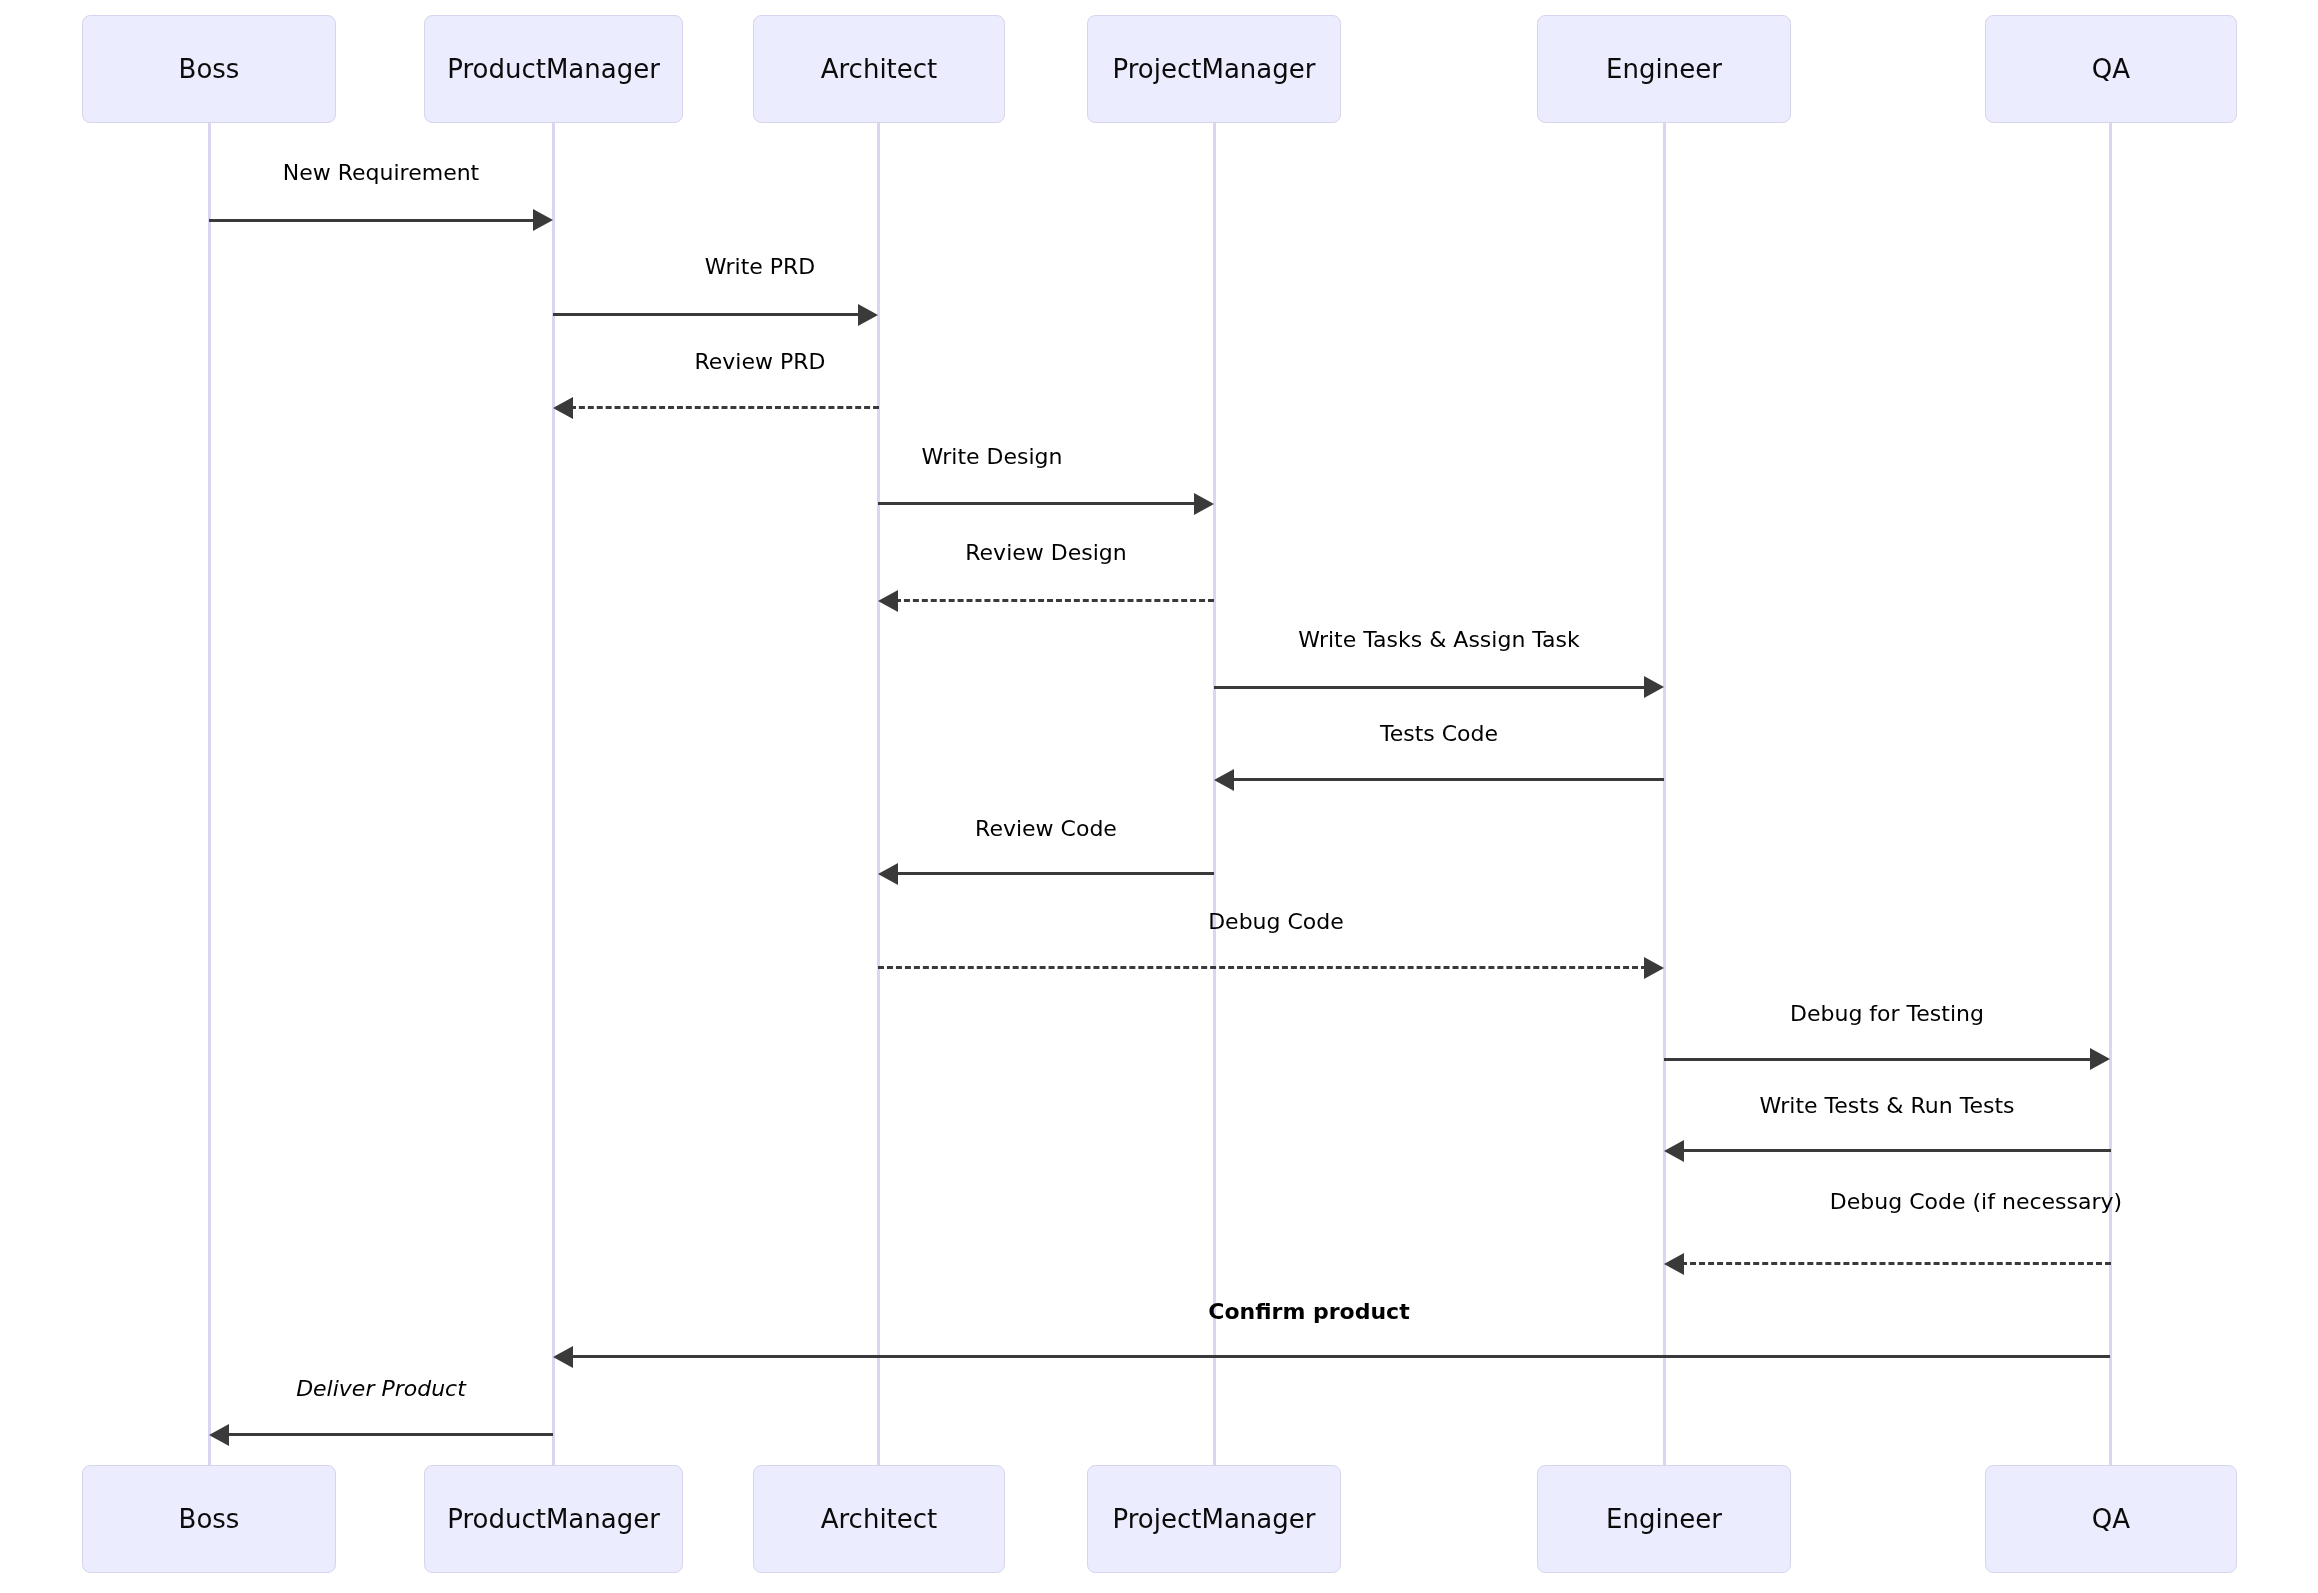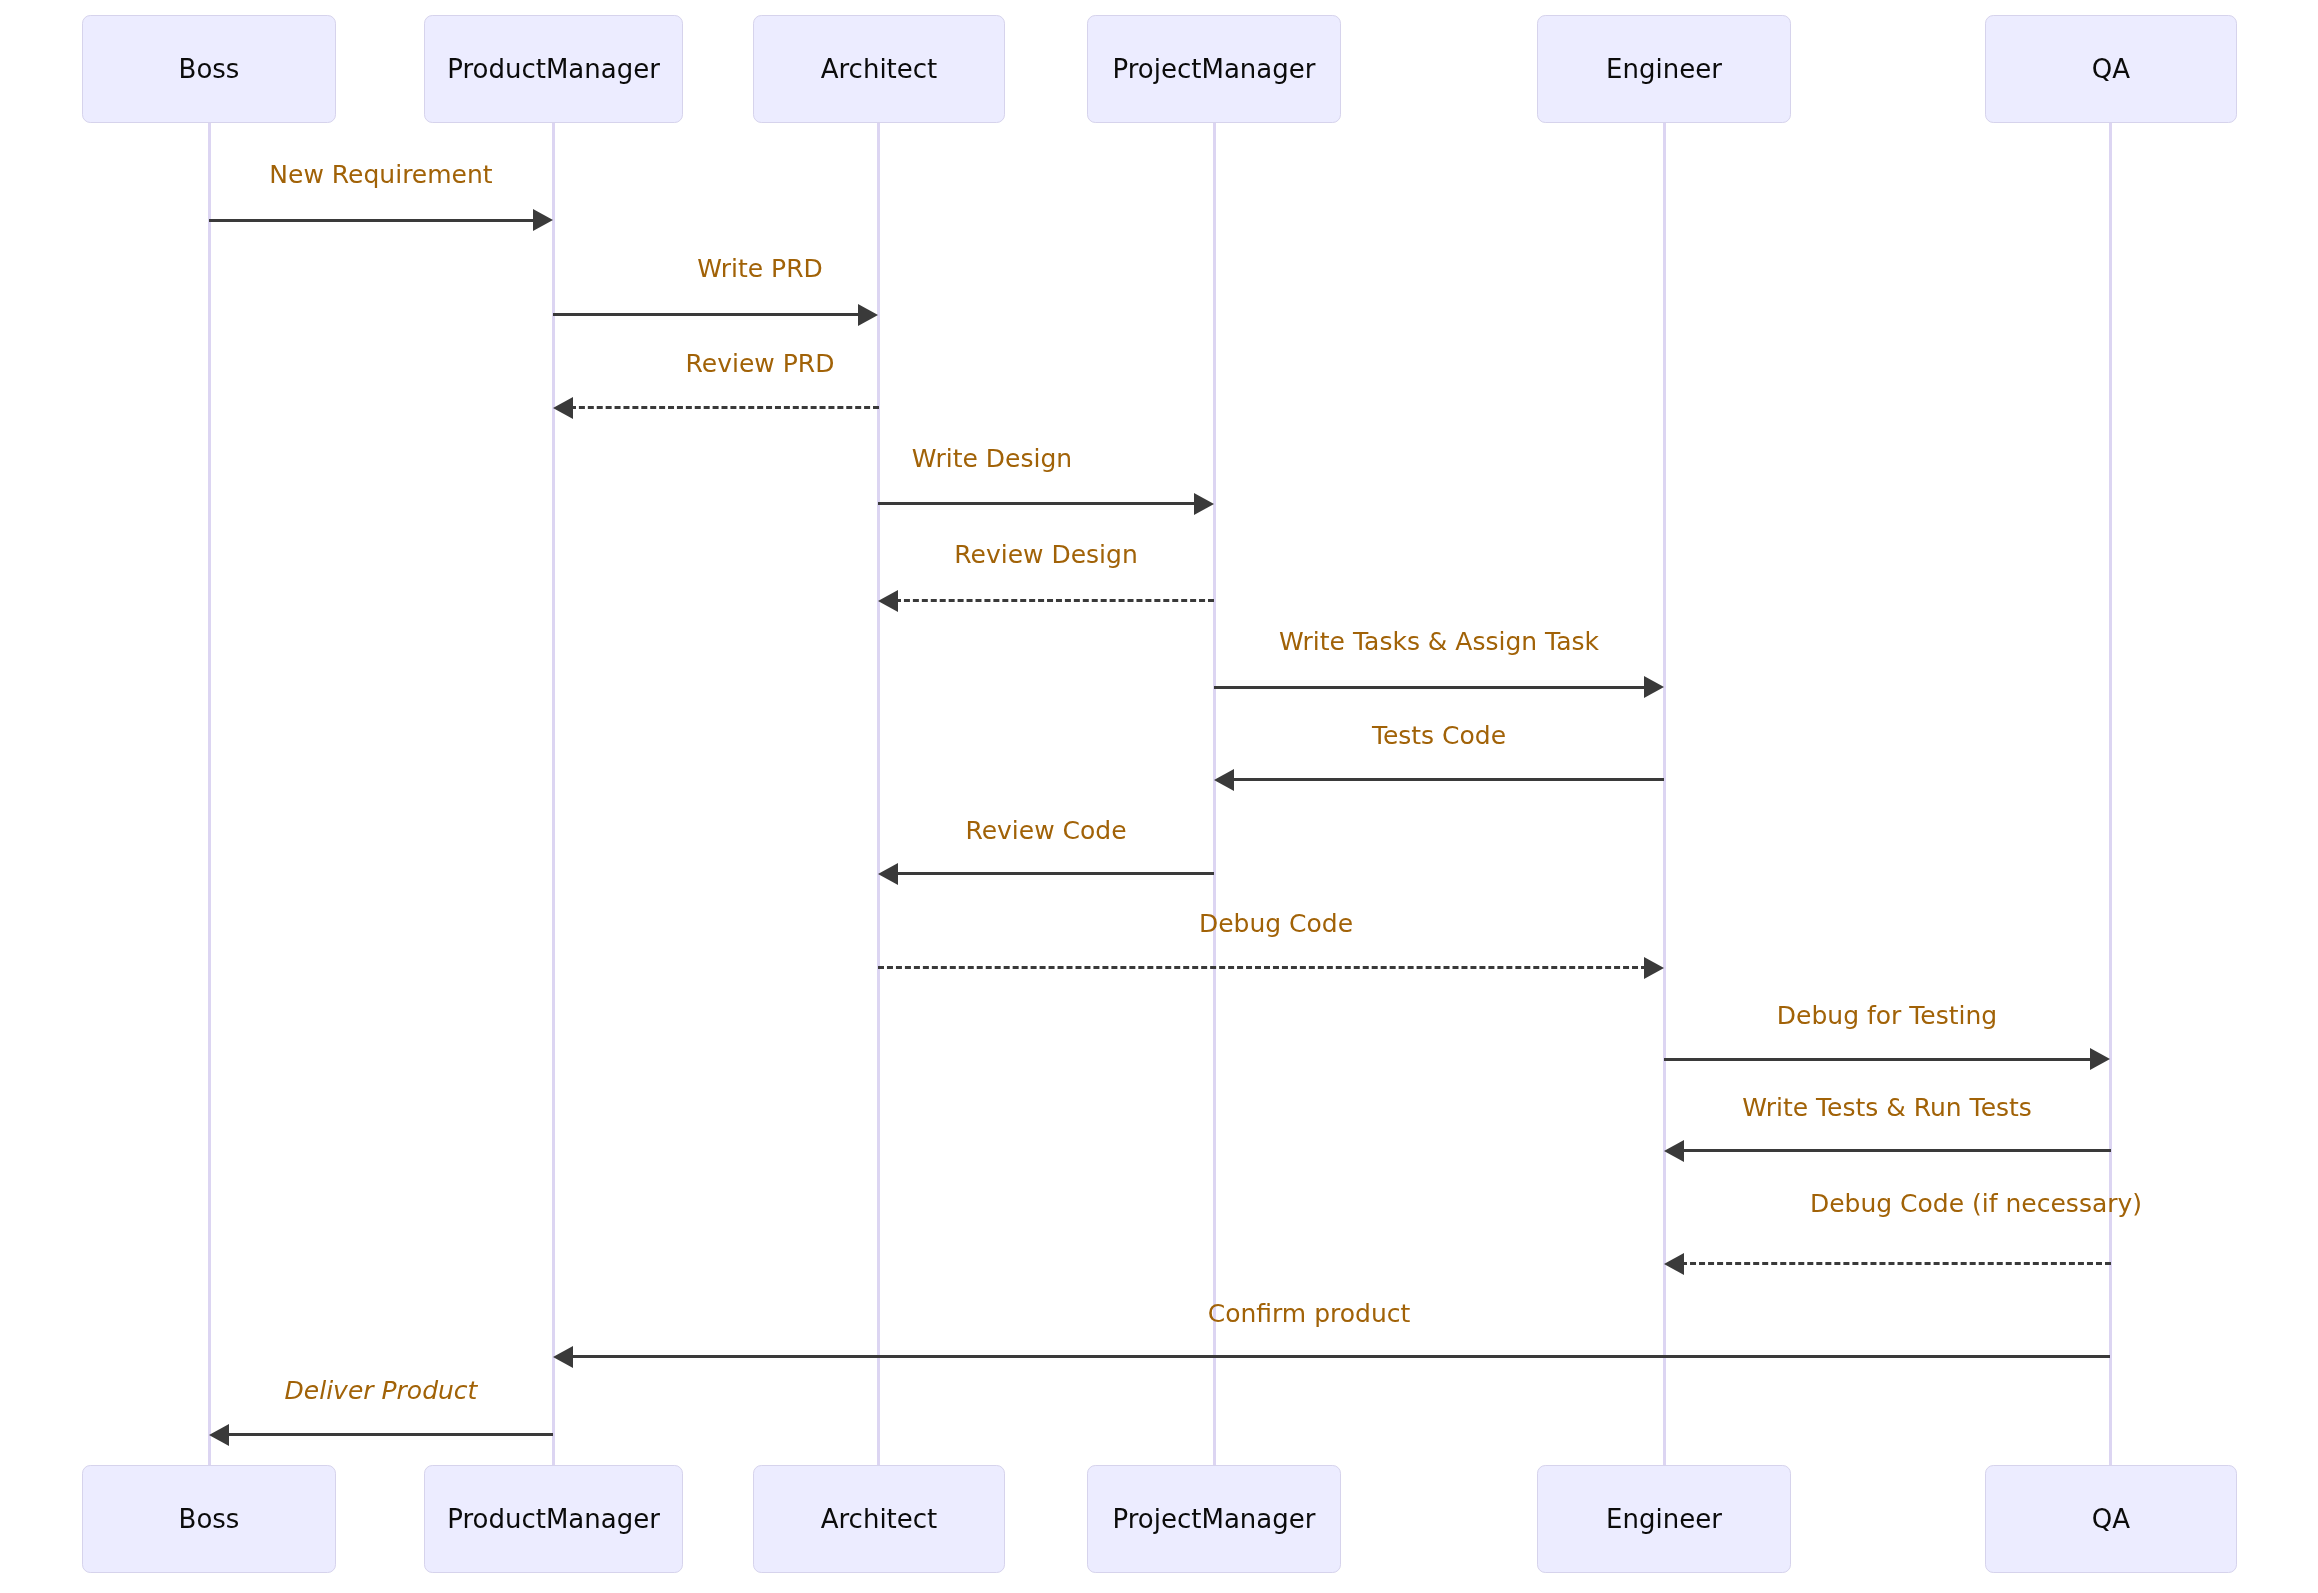--- a/index.html
+++ b/index.html
@@ -32,22 +32,22 @@
     letter-spacing: 0px;
     white-space: nowrap;
   }
   .lifeline {
     position: absolute;
     width: 2.5px;
     background: #DCD5F2;
   }
   .msg-label {
     position: absolute;
-    font-size: 25px;
-    color: #a16207;
+    font-size: 22px;
+    color: #000000;
     white-space: nowrap;
     transform: translateX(-50%);
     text-align: center;
     font-family: "DejaVu Sans", sans-serif;
   }
   .msg-line {
     position: absolute;
     height: 0;
     border-top: 3.3px solid #3a3a3a;
   }
@@ -134,21 +134,21 @@
       <div class="arrowhead right" style="top: 1048px; left: 2090px;"></div>
       <div class="msg-label" style="left: 1887px; top: 1001px;">Debug for Testing</div>
       <div class="msg-line" style="left: 1681px; width: 430px; top: 1149px;"></div>
       <div class="arrowhead left" style="top: 1140px; left: 1664px;"></div>
       <div class="msg-label" style="left: 1887px; top: 1093px;">Write Tests &amp; Run Tests</div>
       <div class="msg-line dotted" style="left: 1681px; width: 430px; top: 1262px;"></div>
       <div class="arrowhead left" style="top: 1253px; left: 1664px;"></div>
       <div class="msg-label" style="left: 1976px; top: 1189px;">Debug Code (if necessary)</div>
       <div class="msg-line" style="left: 570px; width: 1540px; top: 1355px;"></div>
       <div class="arrowhead left" style="top: 1346px; left: 553px;"></div>
-      <div class="msg-label" style="left: 1309px; top: 1299px;">Confirm product</div>
+      <div class="msg-label" style="left: 1309px; top: 1299px; font-weight: bold;">Confirm product</div>
       <div class="msg-line" style="left: 225px; width: 328px; top: 1433px;"></div>
       <div class="arrowhead left" style="top: 1424px; left: 209px;"></div>
       <div class="msg-label" style="left: 381px; top: 1376px; font-style: italic;">Deliver Product</div>
     </div>
   <div id="bottom-actors-layer">
       <div class="actor-box" style="left: 82px; top: 1465px; width: 254px; height: 108px;">
         <span class="actor-label">Boss</span>
       </div>
       <div class="actor-box" style="left: 424px; top: 1465px; width: 259px; height: 108px;">
         <span class="actor-label">ProductManager</span>

